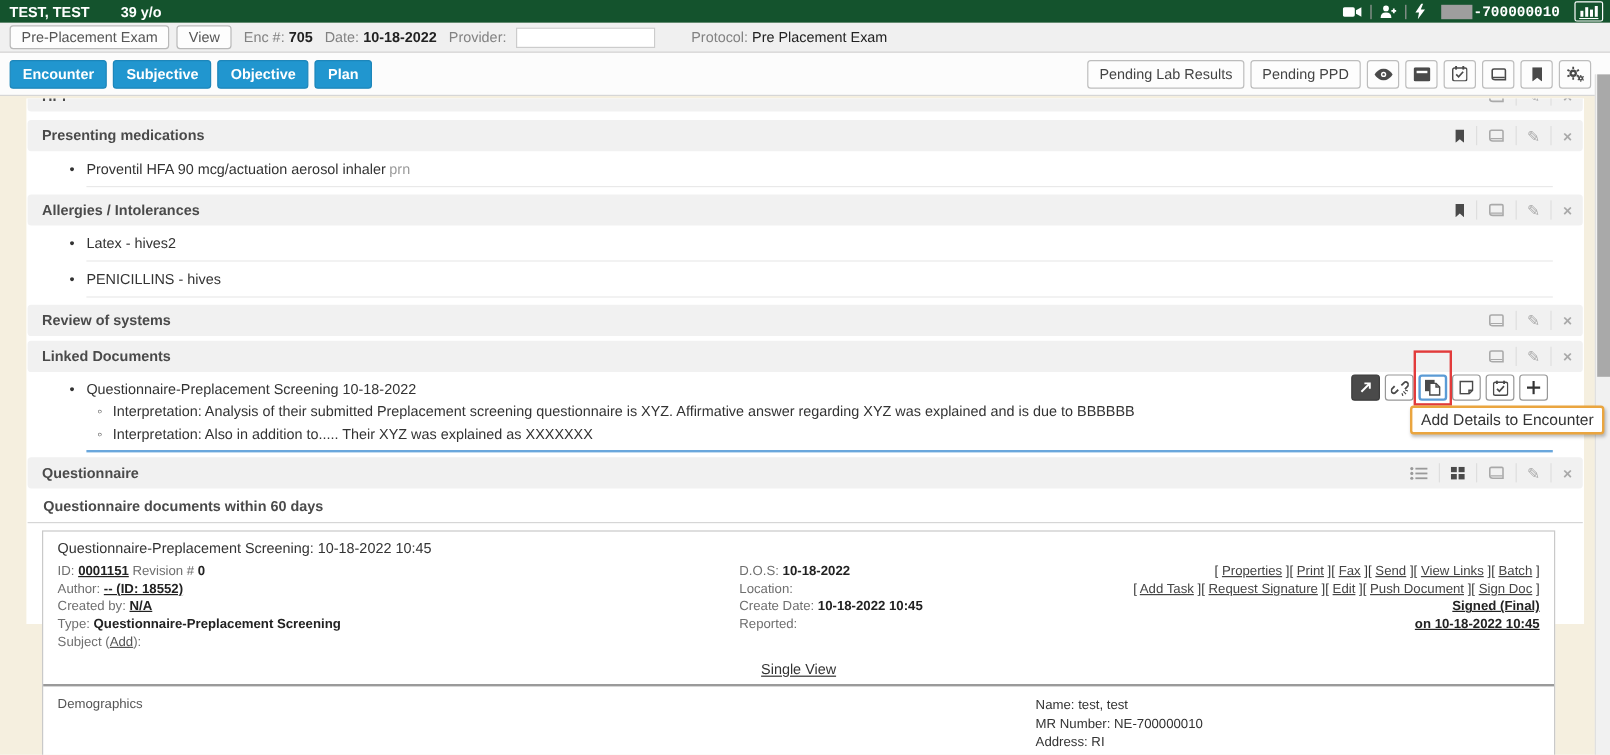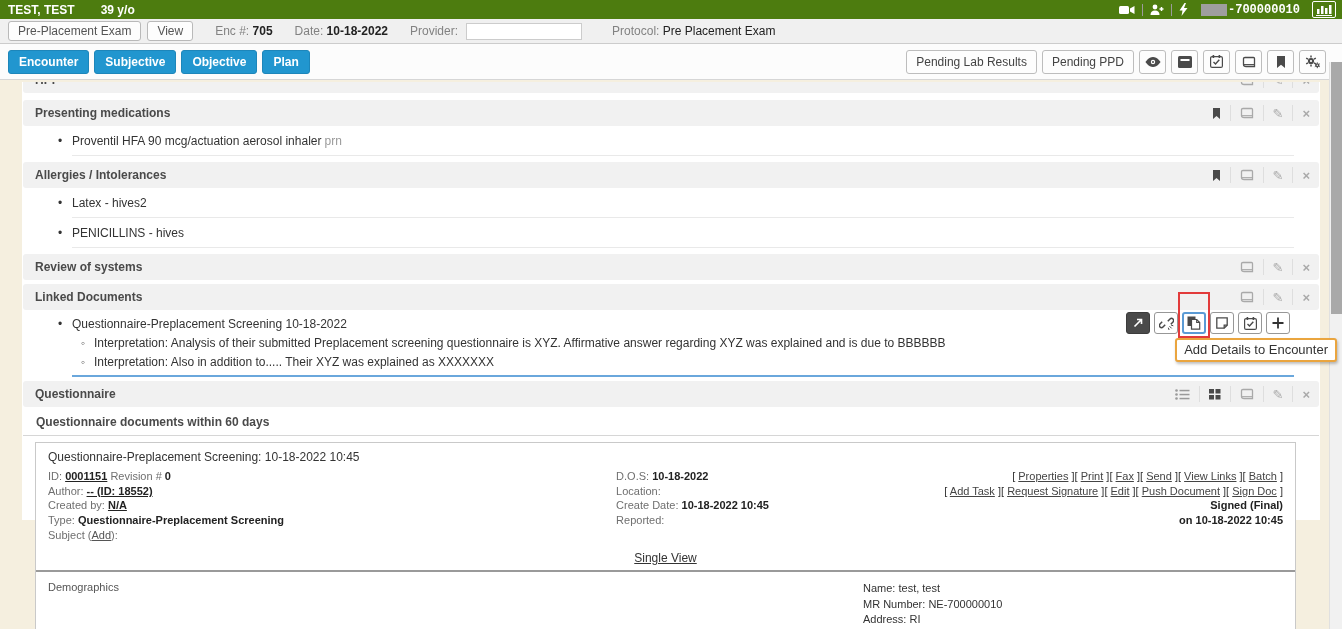--- a/index.html
+++ b/index.html
@@ -1,34 +1,34 @@
 <!DOCTYPE html>
 <html><head>
 <meta charset="utf-8">
 <style>
   * { margin:0; padding:0; box-sizing:border-box; }
   html,body { width:1342px; height:629px; overflow:hidden; }
   body { font-family:"Liberation Sans","DejaVu Sans",sans-serif; font-size:12px; color:#333; background:#f5efdf; }
 
   
-  .titlebar { height:19px; background:#4d7c0f; color:#fff; display:flex; align-items:center; padding:0 6px 0 8px; }
+  .titlebar { height:19px; background:#14532d; color:#fff; display:flex; align-items:center; padding:0 6px 0 8px; }
   .titlebar .pname { font-weight:bold; font-size:12px; }
   .titlebar .page { font-weight:bold; font-size:12px; margin-left:26px; }
   .titlebar .spacer { flex:1; }
   .tb-ic { display:inline-flex; align-items:center; justify-content:center; padding:0 7px; cursor:pointer; }
   .tb-sep { width:1px; height:12px; background:#9b9b9b; }
   .mrn-wrap { display:flex; align-items:center; margin:0 6px;font-family:Liberation Mono, monospace; }
   .mrn-redact { width:26px; height:12px; background:#9e9e9e; margin-right:1px; }
   .mrn-text { font-weight:bold; font-size:12px; }
   .chart-btn { border:1px solid #fff; border-radius:2px; padding:1px 2px; margin-left:6px; display:inline-flex; cursor:pointer; }
 
   
   .encbar { height:25px; background:#f0f0f0; border-bottom:1px solid #cccccc; display:flex; align-items:center; padding:0 8px; gap:6px; }
   .encbar .wbtn { background:#fdfdfd; border:1px solid #b9b9b9; border-radius:3px; padding:2px 9px; font-size:12px; color:#555; cursor:pointer; }
-  .kv { margin-left:16px; white-space:nowrap; }
+  .kv { margin-left:4px; white-space:nowrap; }
   .kv .lbl { color:#828282; }
   .kv .val { color:#222; font-weight:bold; }
   .kv .valn { color:#222; }
   .prov-input { width:116px; height:17px; border:1px solid #ccc; background:#fff; margin-left:2px; }
 
   
   .navbar { height:36px; background:#fcfcfc; border-bottom:1px solid #d6d6d6; display:flex; align-items:center; padding:0 16px 0 8px; }
   .tabs { display:flex; gap:5px; }
   .tab-btn { background:#2196cf; color:#fff; border:1px solid #1d86ba; border-radius:3px; font-weight:bold; font-size:12px; padding:4px 10px; cursor:pointer; font-family:inherit; }
   .nav-right { margin-left:auto; display:flex; align-items:center; gap:5px; }
@@ -78,21 +78,21 @@
   .doc-info { display:flex; padding:5px 12px 0 12px; font-size:11px; line-height:1.33; }
   .di-col1 { width:46%; }
   .di-col2 { flex:1; }
   .di-col3 { width:34%; text-align:right; }
   .di-lbl { color:#6f6f6f; }
   .di-val { color:#222; font-weight:bold; }
   .di-link { color:#222; font-weight:bold; text-decoration:underline; cursor:pointer; }
   .add-link { color:#555; text-decoration:underline; cursor:pointer; }
   .doc-link { color:#444; text-decoration:underline; cursor:pointer; }
   .action-item { white-space:nowrap; }
-  .signed { font-weight:bold; color:#222; }
+  .signed { font-weight:bold; color:#222;text-decoration:underline; }
   .single-view-row { text-align:center; padding:9px 12px 5px 12px; }
   .single-view { color:#333; text-decoration:underline; cursor:pointer; font-size:12px; }
   .demo-divider { border-top:2px solid #9a9a9a; margin:0; }
   .demo-area { display:flex; padding:9px 12px 0 12px; font-size:11px; }
   .demo-label { flex:1; color:#555; }
   .demo-values { width:420px; color:#333; line-height:1.42; }
 
   
   .scrollbar { position:absolute; top:62px; right:0; bottom:0; width:13px; background:#f1f1f1; border-left:1px solid #e0e0e0; }
   .scroll-thumb { position:absolute; top:0; left:1px; width:11px; height:252px; background:#a9a9a9; cursor:grab; }

